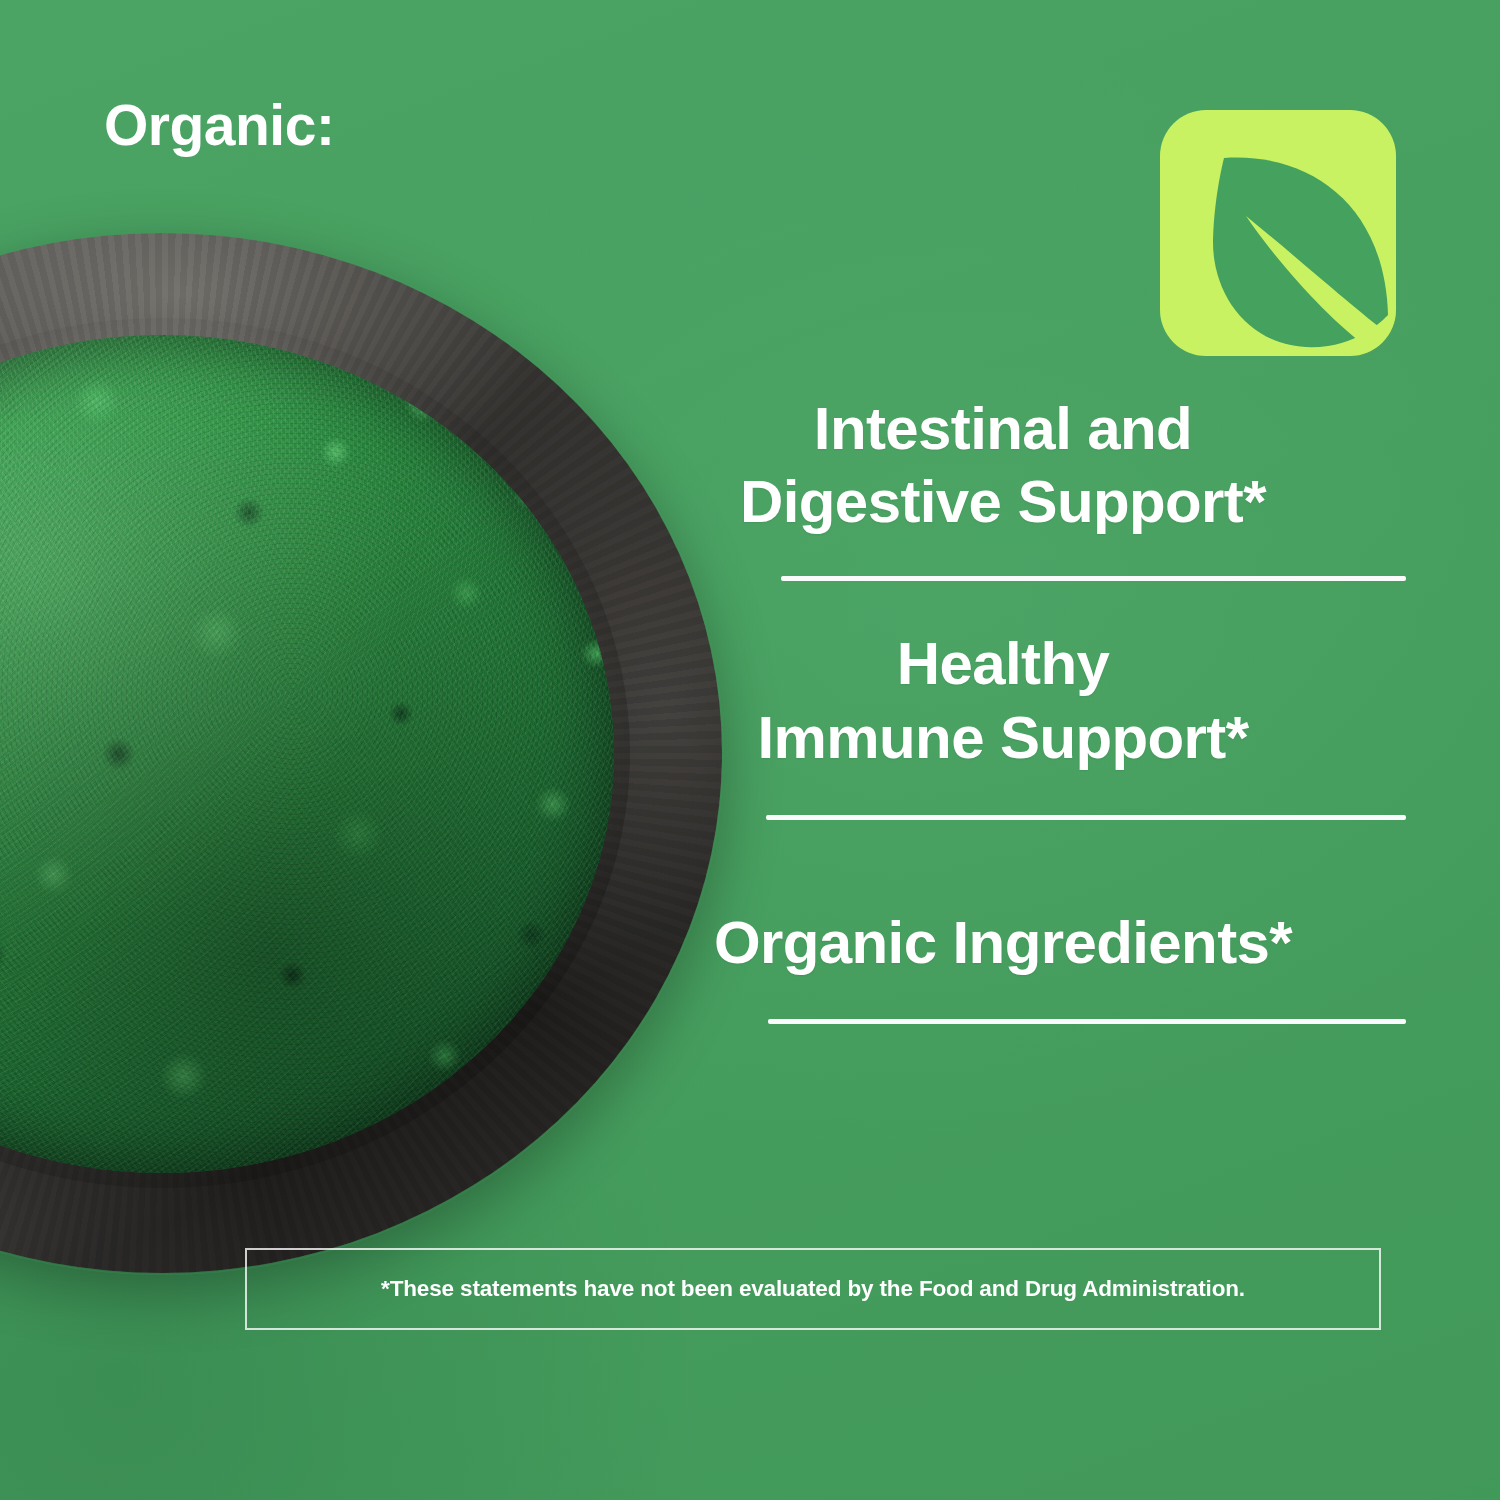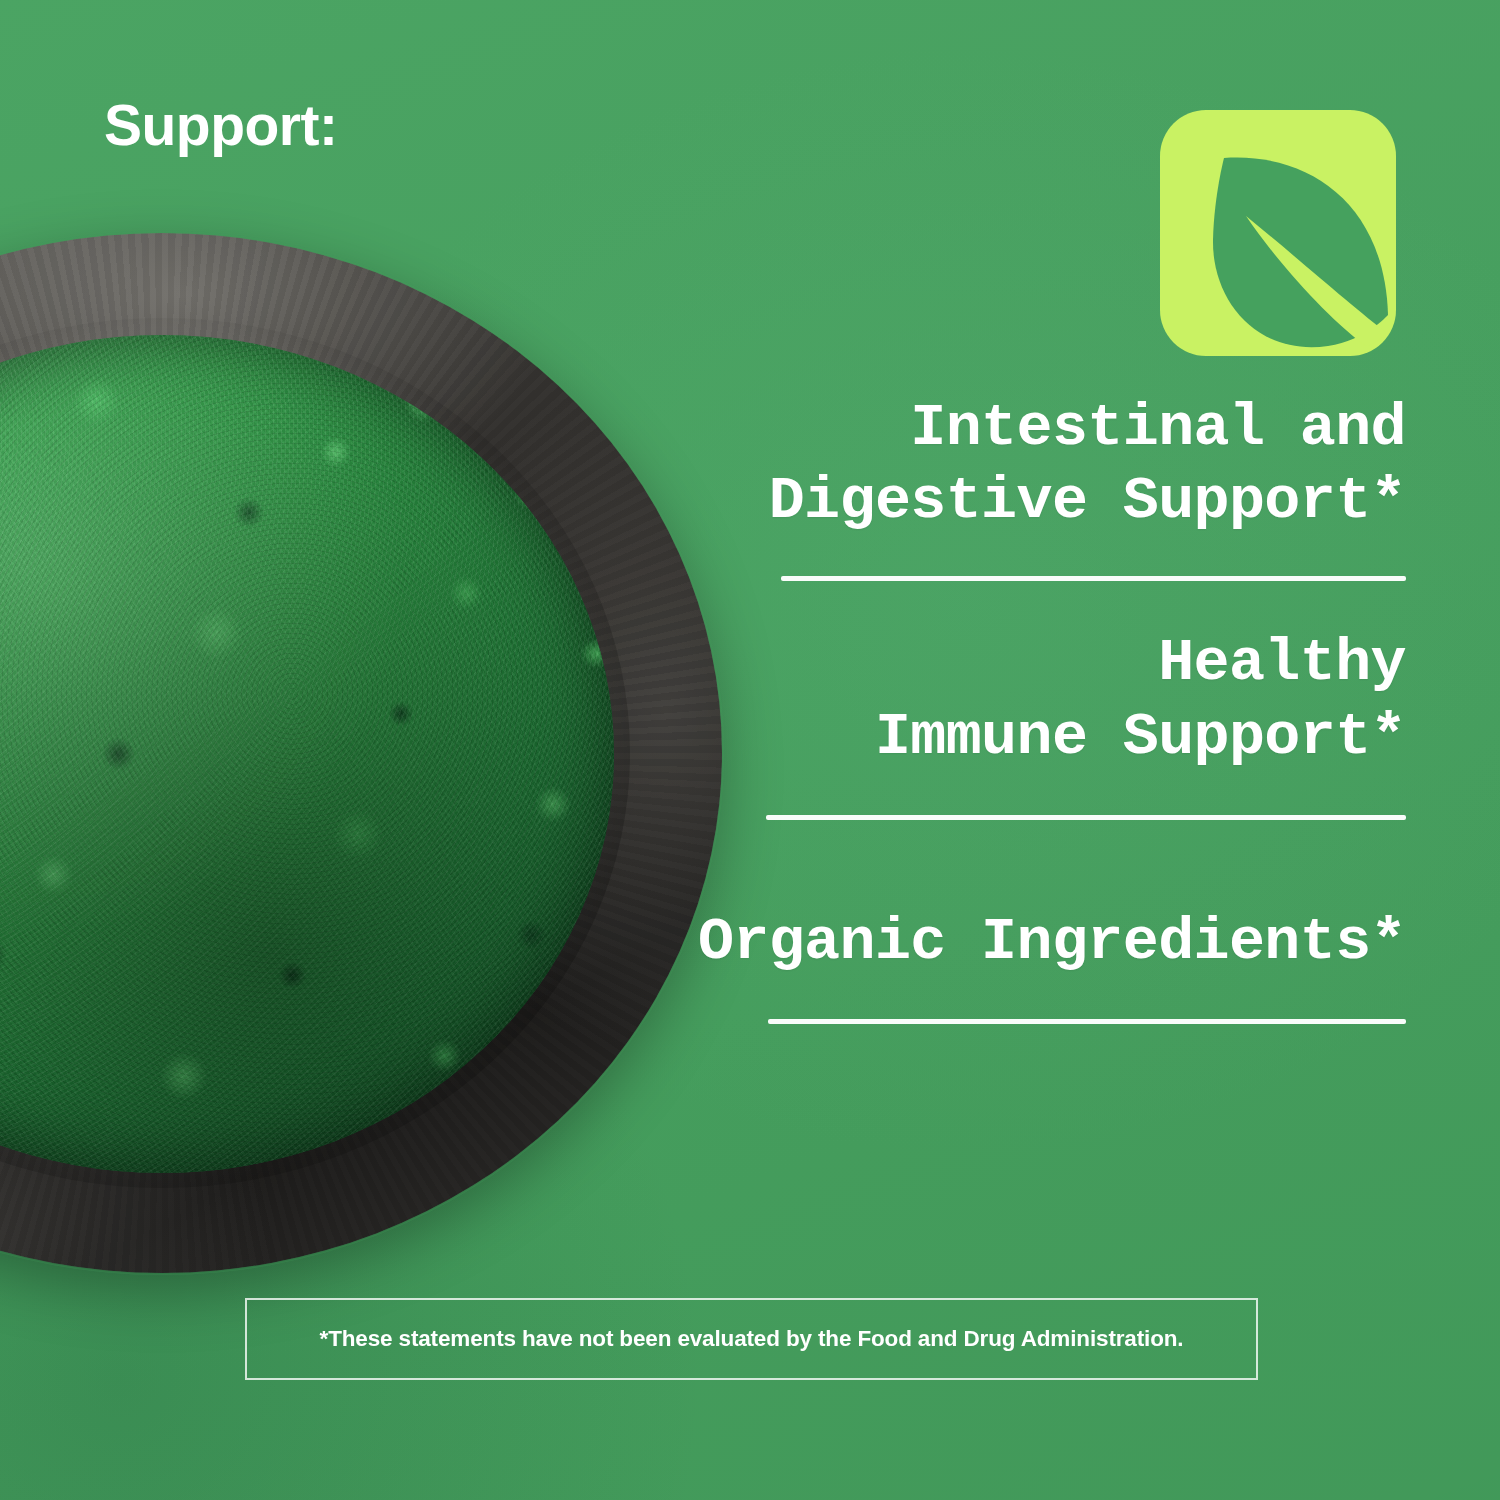--- a/index.html
+++ b/index.html
@@ -63,24 +63,23 @@
   .benefit {
     position: relative;
     text-align: right;
   }
   .benefit-text {
     color: #ffffff;
     font-weight: bold;
     font-size: 60px;
     line-height: 1.22;
     letter-spacing: -0.6px;
-    text-align: right;
+    text-align: center;
     white-space: pre-line;
     text-shadow: 0 1px 2px rgba(0,0,0,0.07);
-    font-family: Liberation Mono, monospace;
   }
   .divider {
     height: 5px;
     background: #ffffff;
     border-radius: 2px;
     margin-left: auto;
     opacity: 0.97;
   }
 
   .benefit-1 .benefit-text { font-size: 60px; }
@@ -91,22 +90,22 @@
   .benefit-2 .divider { width: 640px; margin-top: 41px; }
 
   .benefit-3 { margin-top: 86px; }
   .benefit-3 .benefit-text { font-size: 60px; }
   .benefit-3 .divider { width: 638px; margin-top: 40px; }
 
   
   .disclaimer {
     position: absolute;
     left: 245px;
-    top: 1298px;
-    width: 1013px;
+    top: 1248px;
+    width: 1136px;
     height: 82px;
     border: 2px solid rgba(255,255,255,0.78);
     display: flex;
     flex-direction: column;
     align-items: center;
     justify-content: center;
     padding: 0 14px;
   }
   .disclaimer-line {
     color: #ffffff;
@@ -263,21 +262,21 @@
     <div class="powder">
       <div class="powder-tex-a"></div>
       <div class="powder-tex-b"></div>
       <div class="powder-tex-d"></div>
       <div class="powder-tex-c"></div>
       <div class="powder-shade"></div>
     </div>
     <div class="bowl-edge-blend"></div>
   </div>
 
-  <div class="supports-heading">Support:</div>
+  <div class="supports-heading">Organic:</div>
 
   <div class="leaf-logo">
     <svg viewBox="0 0 236 246" xmlns="http://www.w3.org/2000/svg" aria-hidden="true">
 
       <path d="M46 0 H190 A46 46 0 0 1 236 46 V200 A46 46 0 0 1 190 246 H46 A46 46 0 0 1 0 200 V46 A46 46 0 0 1 46 0 Z" fill="#c9f263"></path>
 
       <path d="M64 48 C 150 42, 225 95, 228 205 C 228 205, 206 230, 168 236 C 96 246, 52 190, 53 130 C 54 86, 64 48, 64 48 Z" fill="#45a15e"></path>
 
       <path d="M86 106 C 140 150, 196 200, 226 222 C 226 222, 218 234, 206 236 C 172 212, 120 156, 86 106 Z" fill="#c9f263"></path>
     </svg>

